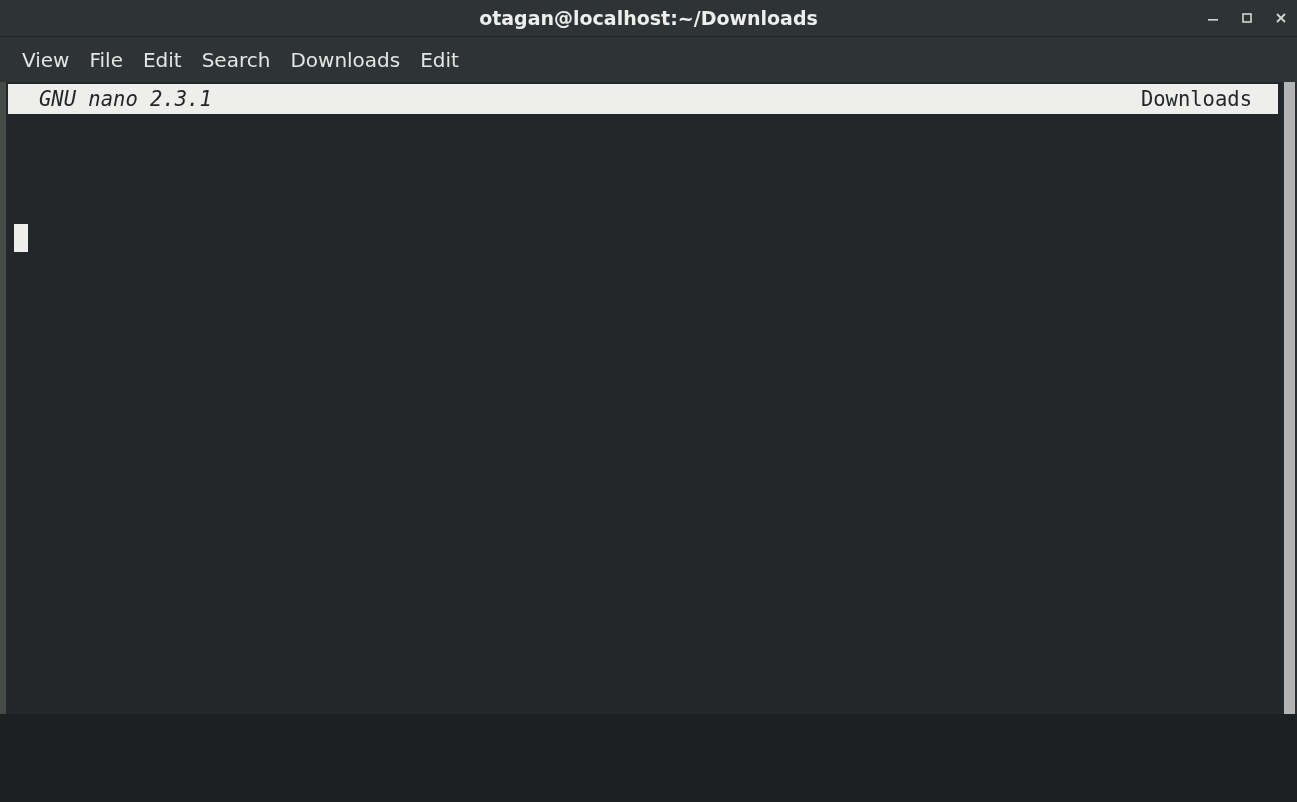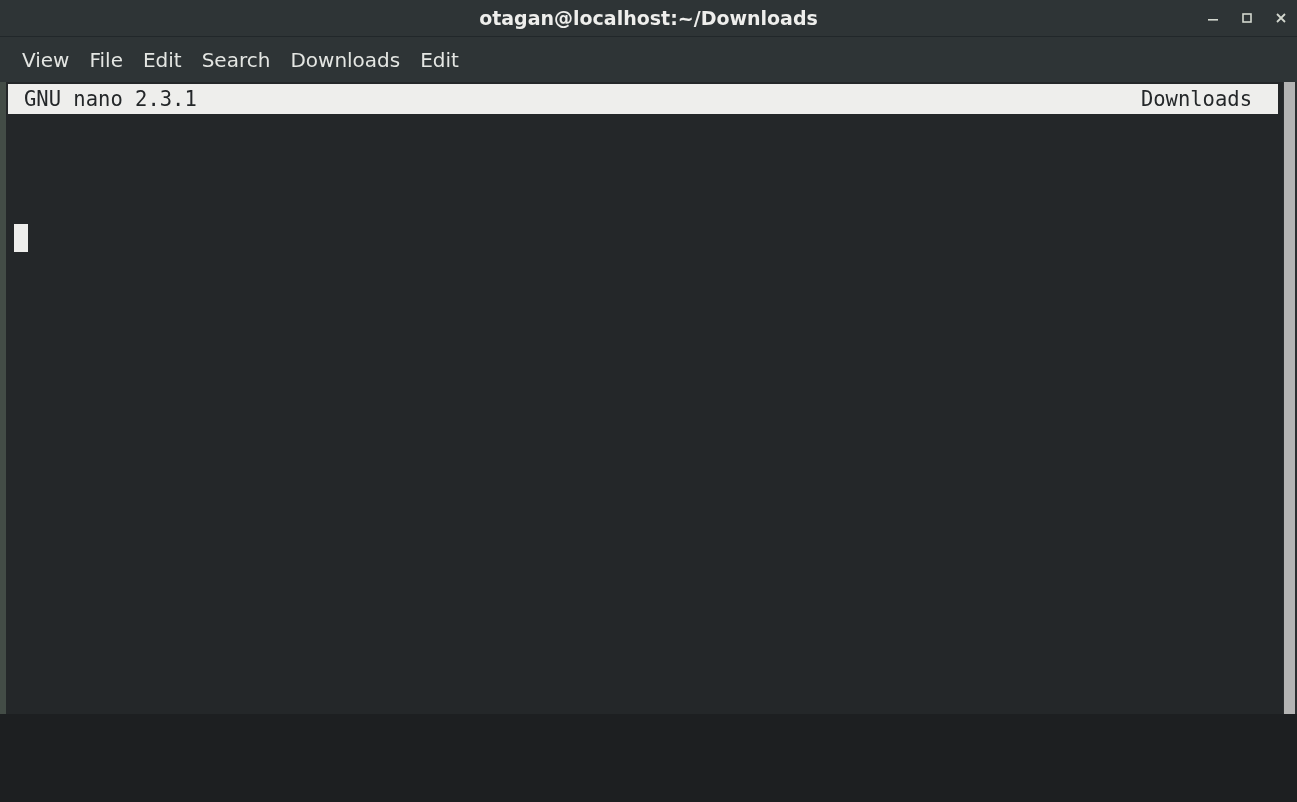--- a/index.html
+++ b/index.html
@@ -137,21 +137,21 @@
     background: #eeeeec;
     color: #242729;
     white-space: pre;
     overflow: hidden;
   }
   .nano-header span {
     position: absolute;
     top: 0;
     line-height: 30px;
   }
-  .nh-version { left: 16px; }
+  .nh-version { left: 31px; font-style: italic; }
   .nh-file    { left: 478px; }
   .nh-modified{ right: 26px; }
 
   
   .edit-area {
     position: absolute;
     left: 0; top: 36px;
     width: 1270px;
     height: 640px;
   }

